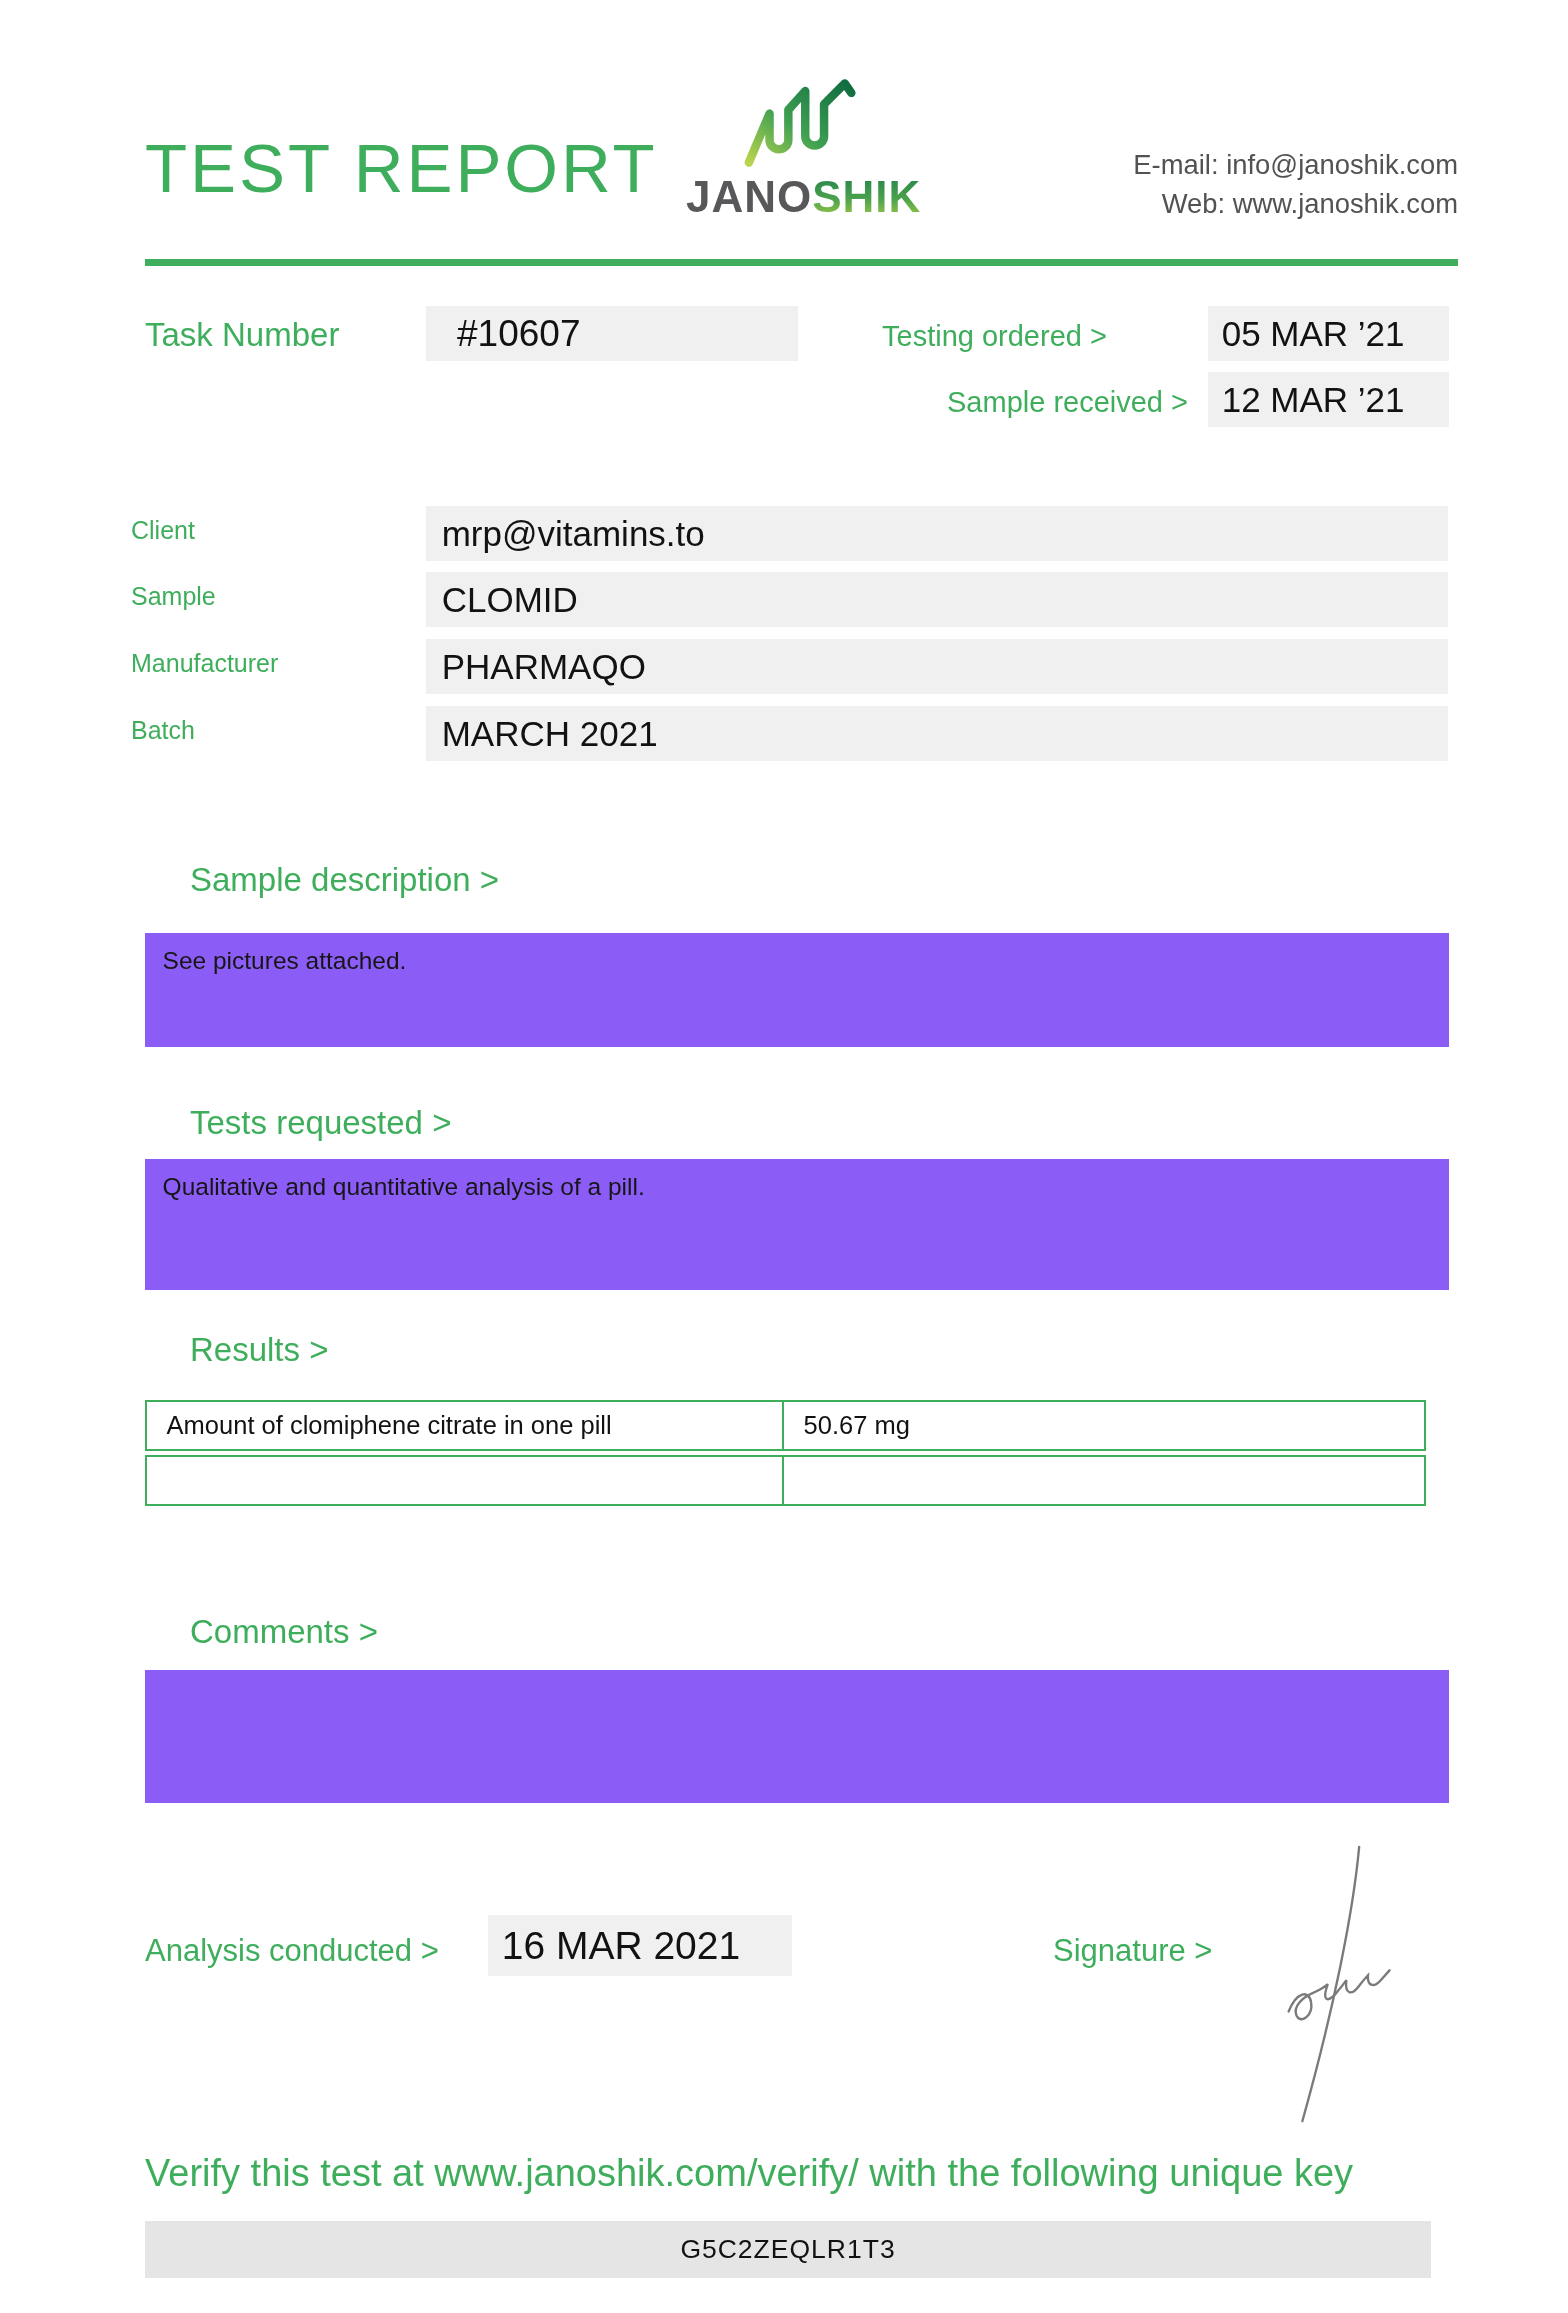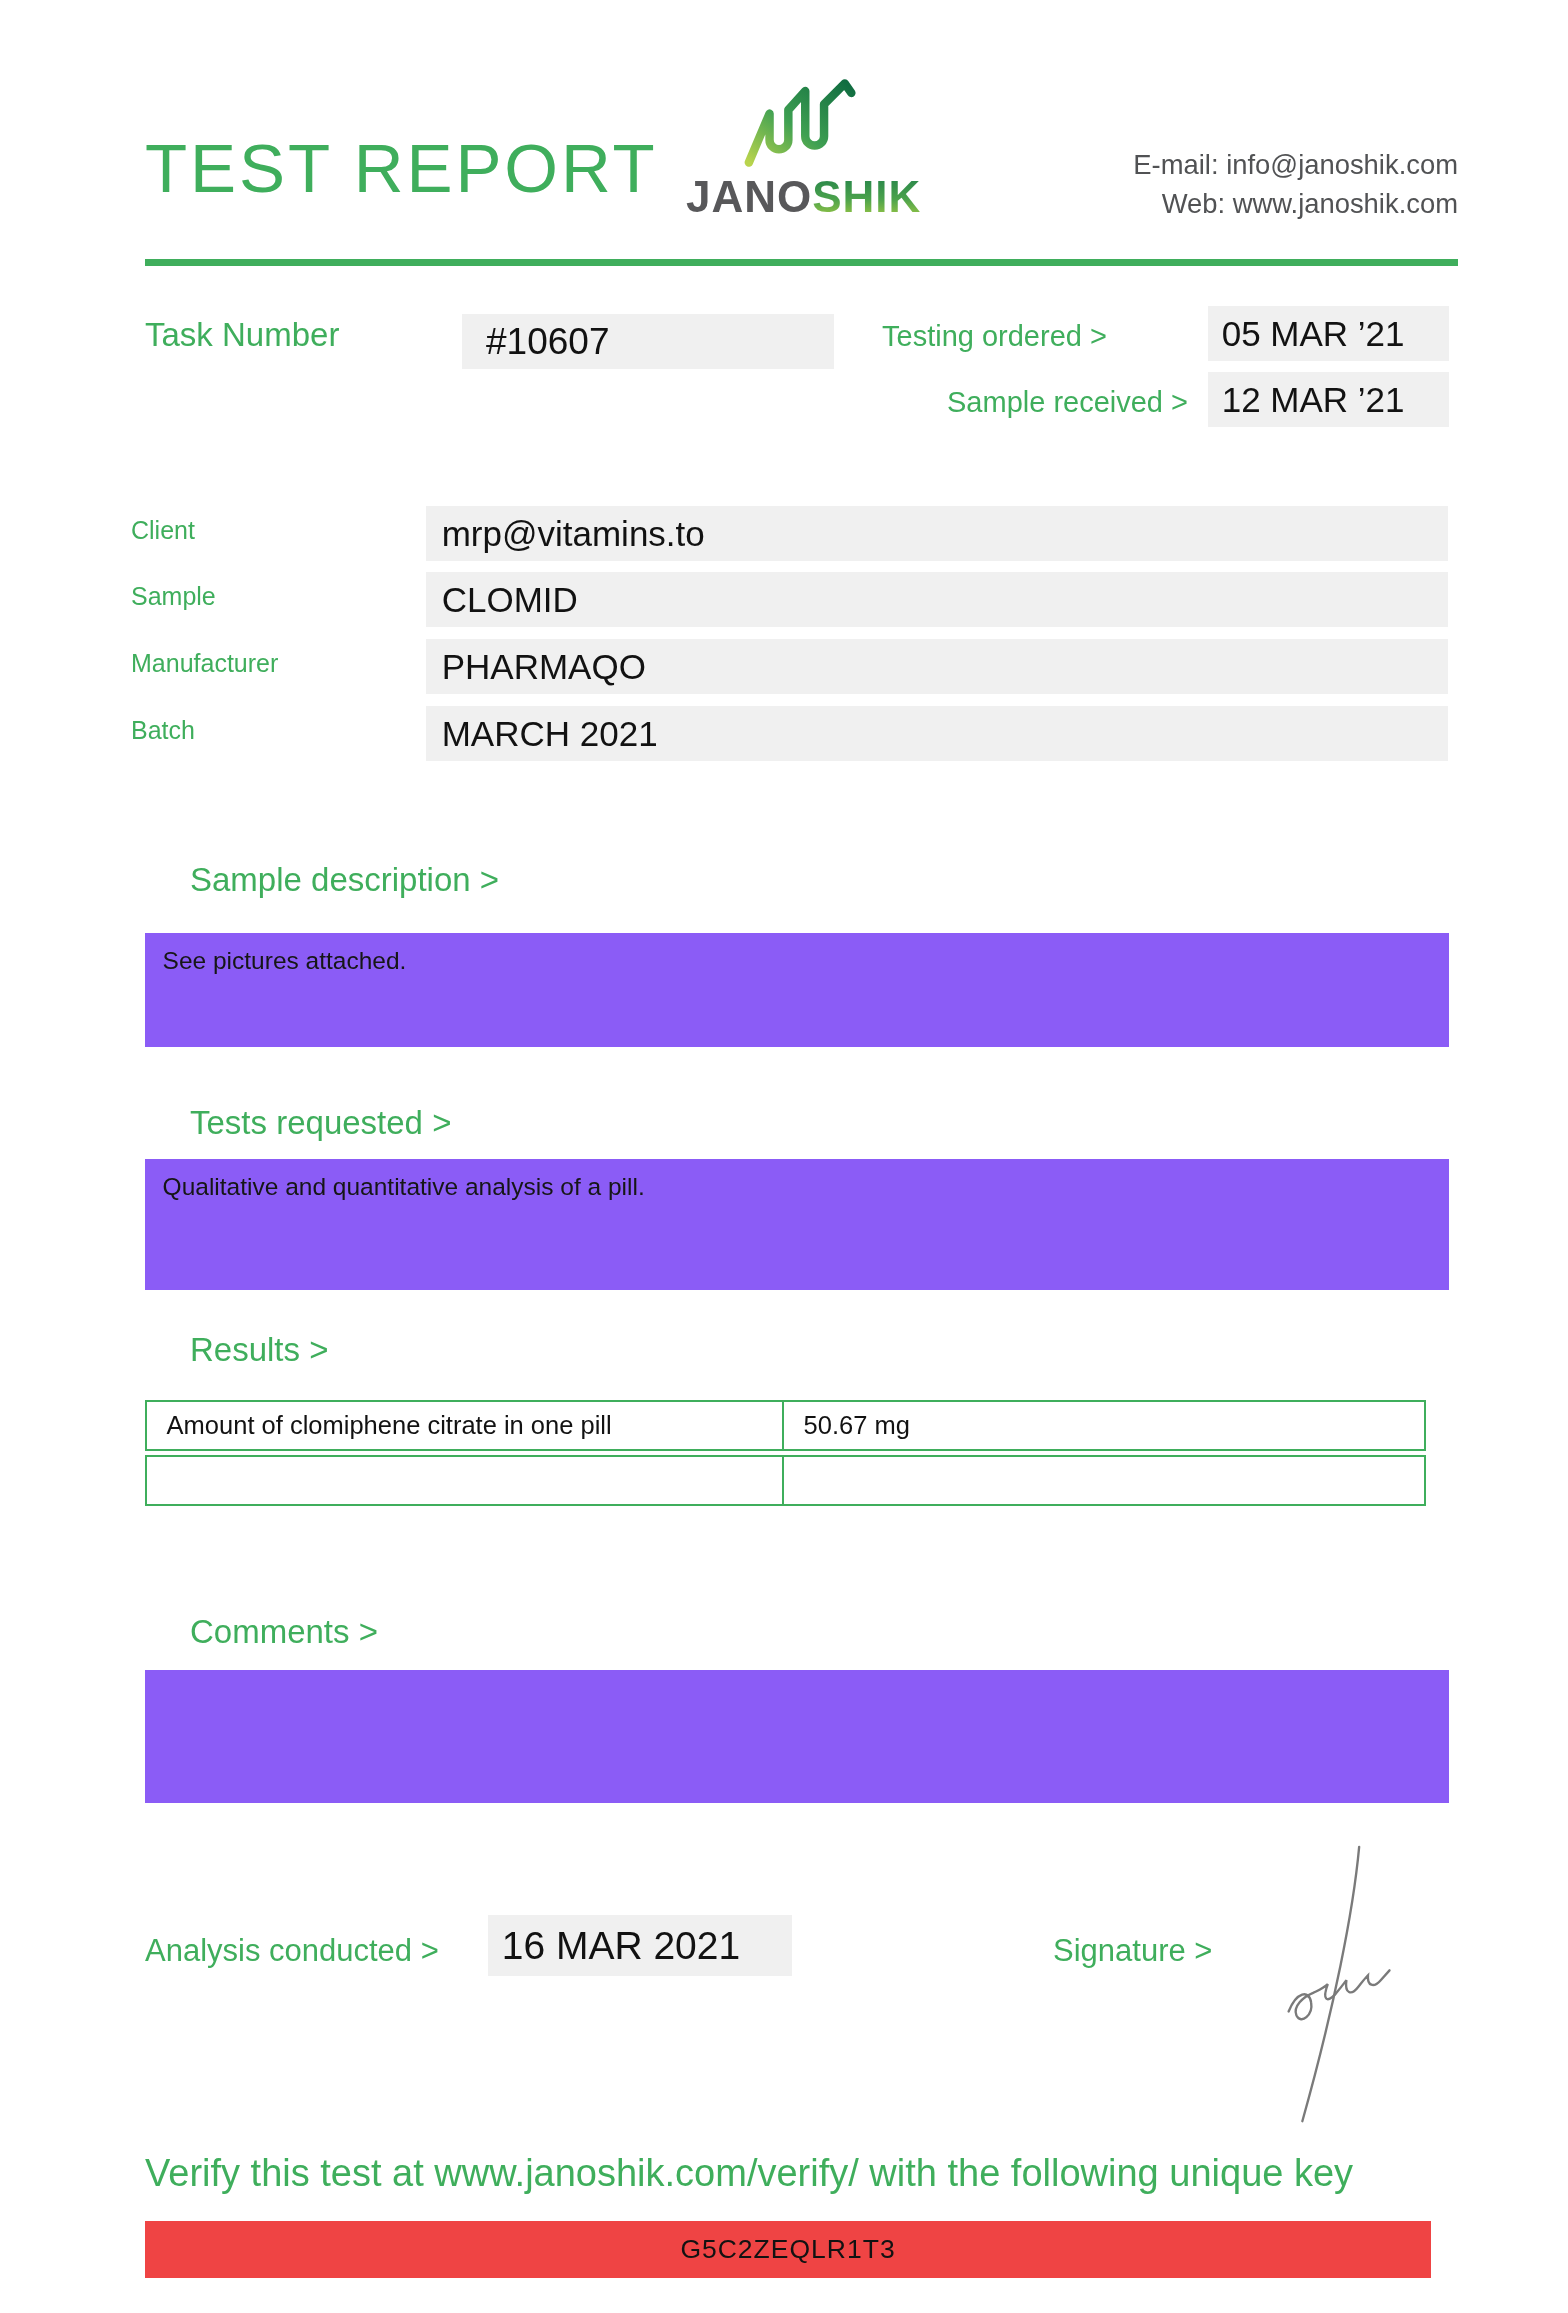--- a/index.html
+++ b/index.html
@@ -17,21 +17,21 @@
   .contact{right:110px;top:145px;text-align:right;font-size:27.4px;color:#515254;line-height:39px;font-stretch:condensed;}
   .rule{left:145px;top:259px;width:1313px;height:6.9px;background:#3fae5c;}
 
   
   .glabel{color:#3fae5c;font-size:33px;font-stretch:condensed;}
   .vbox{background:#f0f0f0;}
   .vtext{font-size:37px;color:#121212;font-stretch:condensed;}
 
   
   .task-label{left:145px;top:316px;}
-  .task-box{left:426px;top:314px;width:372px;height:55px;line-height:55px;padding-left:24px;box-sizing:border-box;margin-left:36px;}
+  .task-box{left:426px;top:306px;width:372px;height:55px;line-height:55px;padding-left:31px;box-sizing:border-box;}
   .tr-label{left:882px;top:320px;width:306px;font-size:29px;}
   .tr-box{left:1208px;top:306px;width:241px;height:55px;line-height:55px;padding-left:13.7px;box-sizing:border-box;font-size:35px;}
   .sr-label{left:882px;top:386px;width:306px;text-align:right;font-size:29px;}
   .sr-box{left:1208px;top:372px;width:241px;height:55px;line-height:55px;padding-left:13.7px;box-sizing:border-box;font-size:35px;}
 
   
   .detail-label{left:131px;width:274px;font-size:25px;}
   .detail-box{left:426px;width:1022px;height:55px;line-height:55px;padding-left:15.7px;box-sizing:border-box;font-size:35px;}
 
   
@@ -42,21 +42,21 @@
   .results-table{left:145px;top:1396px;width:1281px;border-collapse:separate;border-spacing:0 4.9px;table-layout:fixed;}
   .results-table td{border:2.9px solid #3fae5c;height:45px;padding-left:19.6px;font-size:25.5px;color:#121212;background:#ffffff;font-stretch:condensed;}
   .results-table td.c1{border-right:none;}
 
   
   .analysis-label{left:145px;top:1933px;font-size:31px;}
   .analysis-box{left:488px;top:1915px;width:304px;height:61px;line-height:61px;padding-left:13.7px;box-sizing:border-box;font-size:39px;}
   .signature-label{left:1053px;top:1933px;font-size:31px;}
   .signature-svg{left:1269px;top:1843px;}
   .verify-text{left:145px;top:2152px;width:1313px;font-size:38px;color:#3fae5c;font-stretch:condensed;white-space:nowrap;}
-  .key-box{left:145px;top:2221px;width:1286px;height:57px;line-height:57px;text-align:center;background:#ef4444;font-size:26.5px;letter-spacing:1px;color:#121212;}
+  .key-box{left:145px;top:2221px;width:1286px;height:57px;line-height:57px;text-align:center;background:#e5e5e5;font-size:26.5px;letter-spacing:1px;color:#121212;}
 </style>
 </head>
 <body>
 
 <div class="page">
 
   <div class="abs report-title">TEST REPORT</div>
 
   <div class="abs logo-wrap">
     <svg class="logo-icon" width="129" height="94" viewBox="0 0 132 100">

